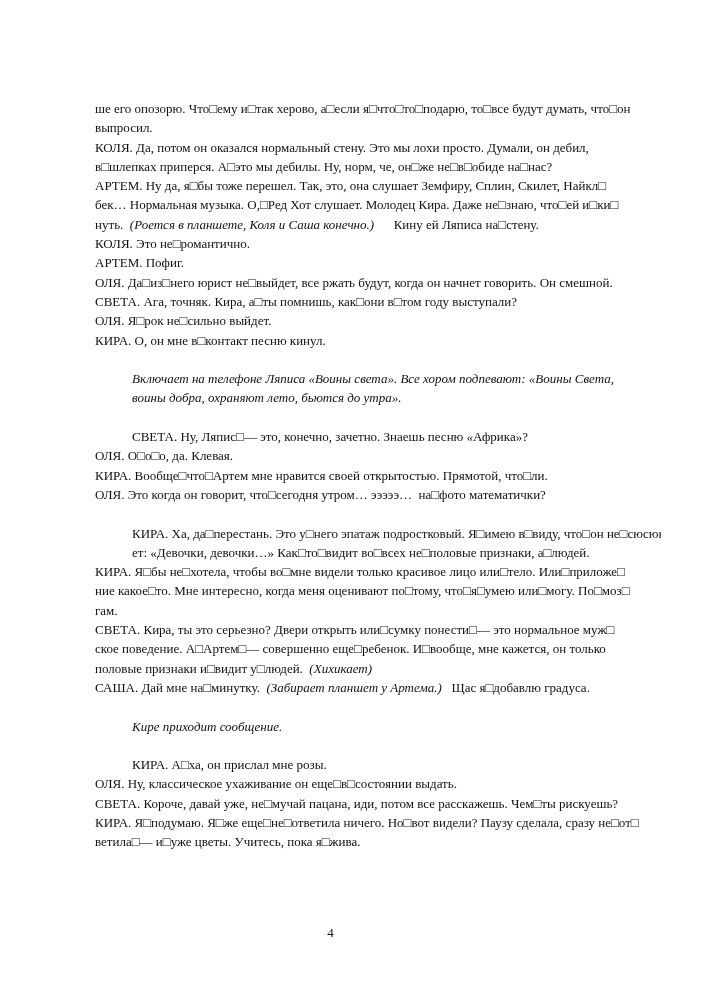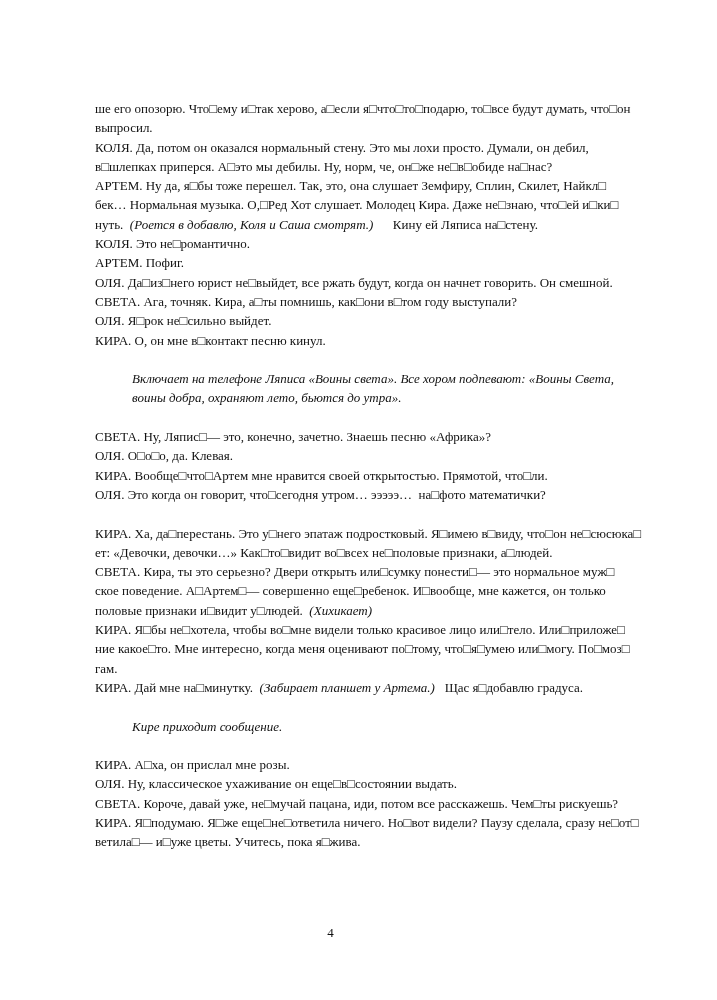--- a/index.html
+++ b/index.html
@@ -22,20 +22,21 @@
     position: absolute;
     left: 95px;
     top: 99px;
     width: 535px;
   }
   .para {
     white-space: pre;
   }
   .para.space-before {
     margin-top: 19.3px;
+    margin-left: 37px;
   }
   .para.stage {
     margin-left: 37px;
     font-style: italic;
   }
   .italic {
     font-style: italic;
   }
   .page-number {
     position: absolute;
@@ -50,42 +51,42 @@
 <body>
 
 <div class="page">
   <div class="content">
       <div class="para"><span>ше его опозорю. Что□ему и□так херово, а□если я□что□то□подарю, то□все будут думать, что□он
 выпросил.</span></div>
       <div class="para"><span>КОЛЯ. Да, потом он оказался нормальный стену. Это мы лохи просто. Думали, он дебил,
 в□шлепках приперся. А□это мы дебилы. Ну, норм, че, он□же не□в□обиде на□нас?</span></div>
       <div class="para"><span>АРТЕМ. Ну да, я□бы тоже перешел. Так, это, она слушает Земфиру, Сплин, Скилет, Найкл□
 бек… Нормальная музыка. О,□Ред Хот слушает. Молодец Кира. Даже не□знаю, что□ей и□ки□
-нуть.  </span><span class="italic">(Роется в добавлю, Коля и Саша смотрят.)</span><span>      Кину ей Ляписа на□стену.</span></div>
+нуть.  </span><span class="italic">(Роется в планшете, Коля и Саша конечно.)</span><span>      Кину ей Ляписа на□стену.</span></div>
       <div class="para"><span>КОЛЯ. Это не□романтично.</span></div>
       <div class="para"><span>АРТЕМ. Пофиг.</span></div>
       <div class="para"><span>ОЛЯ. Да□из□него юрист не□выйдет, все ржать будут, когда он начнет говорить. Он смешной.</span></div>
       <div class="para"><span>СВЕТА. Ага, точняк. Кира, а□ты помнишь, как□они в□том году выступали?</span></div>
       <div class="para"><span>ОЛЯ. Я□рок не□сильно выйдет.</span></div>
       <div class="para"><span>КИРА. О, он мне в□контакт песню кинул.</span></div>
       <div class="para stage space-before"><span class="italic">Включает на телефоне Ляписа «Воины света». Все хором подпевают: «Воины Света,
 воины добра, охраняют лето, бьются до утра».</span></div>
       <div class="para space-before"><span>СВЕТА. Ну, Ляпис□— это, конечно, зачетно. Знаешь песню «Африка»?</span></div>
       <div class="para"><span>ОЛЯ. О□о□о, да. Клевая.</span></div>
       <div class="para"><span>КИРА. Вообще□что□Артем мне нравится своей открытостью. Прямотой, что□ли.</span></div>
       <div class="para"><span>ОЛЯ. Это когда он говорит, что□сегодня утром… эээээ…  на□фото математички?</span></div>
       <div class="para space-before"><span>КИРА. Ха, да□перестань. Это у□него эпатаж подростковый. Я□имею в□виду, что□он не□сюсюка□
 ет: «Девочки, девочки…» Как□то□видит во□всех не□половые признаки, а□людей.</span></div>
+      <div class="para"><span>КИРА. Я□бы не□хотела, чтобы во□мне видели только красивое лицо или□тело. Или□приложе□
+ние какое□то. Мне интересно, когда меня оценивают по□тому, что□я□умею или□могу. По□моз□
+гам.</span></div>
       <div class="para"><span>СВЕТА. Кира, ты это серьезно? Двери открыть или□сумку понести□— это нормальное муж□
 ское поведение. А□Артем□— совершенно еще□ребенок. И□вообще, мне кажется, он только
 половые признаки и□видит у□людей.  </span><span class="italic">(Хихикает)</span></div>
-      <div class="para"><span>КИРА. Я□бы не□хотела, чтобы во□мне видели только красивое лицо или□тело. Или□приложе□
-ние какое□то. Мне интересно, когда меня оценивают по□тому, что□я□умею или□могу. По□моз□
-гам.</span></div>
-      <div class="para"><span>КИРА. Дай мне на□минутку.  </span><span class="italic">(Забирает планшет у Артема.)</span><span>   Щас я□добавлю градуса.</span></div>
+      <div class="para"><span>САША. Дай мне на□минутку.  </span><span class="italic">(Забирает планшет у Артема.)</span><span>   Щас я□добавлю градуса.</span></div>
       <div class="para stage space-before"><span class="italic">Кире приходит сообщение.</span></div>
       <div class="para space-before"><span>КИРА. А□ха, он прислал мне розы.</span></div>
       <div class="para"><span>ОЛЯ. Ну, классическое ухаживание он еще□в□состоянии выдать.</span></div>
       <div class="para"><span>СВЕТА. Короче, давай уже, не□мучай пацана, иди, потом все расскажешь. Чем□ты рискуешь?</span></div>
       <div class="para"><span>КИРА. Я□подумаю. Я□же еще□не□ответила ничего. Но□вот видели? Паузу сделала, сразу не□от□
 ветила□— и□уже цветы. Учитесь, пока я□жива.</span></div>
     </div>
   <div class="page-number">4</div>
 </div>
 

